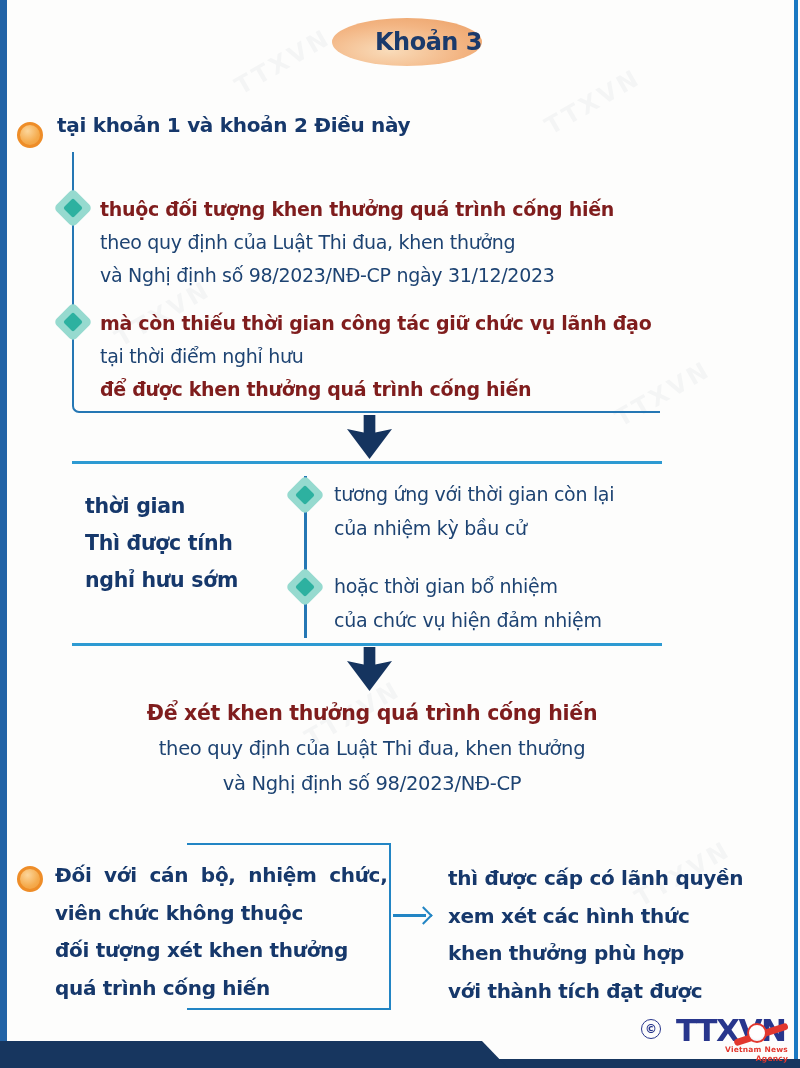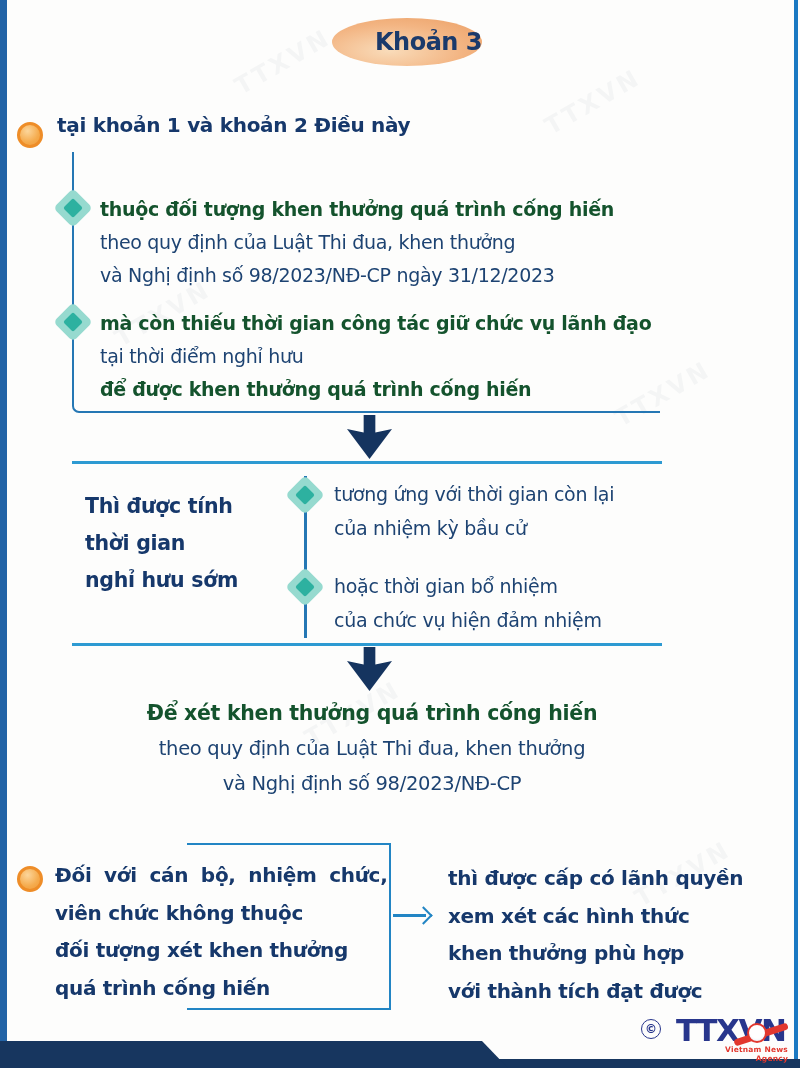--- a/index.html
+++ b/index.html
@@ -35,21 +35,21 @@
   
   .bracket1{position:absolute;left:72px;top:152px;width:588px;height:261px;
     border-left:2.5px solid #2577b4;border-bottom:2.5px solid #2577b4;
     border-bottom-left-radius:7px;box-sizing:border-box;}
   .divider{position:absolute;left:72px;width:590px;height:2.5px;background:#2d9ad2;}
   .vline-mid{position:absolute;left:304px;top:476px;width:2.5px;height:162px;background:#2577b4;}
   .down-arrow{position:absolute;left:347px;width:45px;height:44px;background:#15345f;
     clip-path:polygon(37% 0,63% 0,63% 40%,100% 32%,50% 100%,0 32%,37% 40%);}
   
   .tb{position:absolute;}
-  .b{font-weight:700;color:#14532d;}
+  .b{font-weight:700;color:#7f1d1d;}
   .r{font-weight:400;color:#1d4372;}
   .lead{font-size:20px;line-height:31px;font-weight:700;letter-spacing:-0.3px;}
   .item{font-size:19px;line-height:33px;letter-spacing:-0.3px;}
   .midlabel{font-size:20.5px;line-height:37px;font-weight:700;letter-spacing:-0.3px;}
   .miditem{font-size:19px;line-height:34px;letter-spacing:-0.3px;}
   .result{width:660px;text-align:center;font-size:19.5px;line-height:35px;letter-spacing:-0.3px;}
   .result .first{font-size:20.5px;}
   .c2text{font-size:20px;line-height:37.5px;font-weight:700;letter-spacing:-0.3px;}
   .ws{word-spacing:6px;}
   
@@ -115,22 +115,22 @@
     <div class="b">mà còn thiếu thời gian công tác giữ chức vụ lãnh đạo</div>
     <div class="r">tại thời điểm nghỉ hưu</div>
     <div class="b">để được khen thưởng quá trình cống hiến</div>
   </div>
 
   <div class="down-arrow" style="top:415px"></div>
 
   <div class="divider" style="top:461px"></div>
 
   <div class="tb midlabel" style="left:85px;top:488px">
+    <div>thời gian</div>
     <div>Thì được tính</div>
-    <div>thời gian</div>
     <div>nghỉ hưu sớm</div>
   </div>
 
   <div class="vline-mid"></div>
 
   <div class="diamond" style="left:291px;top:481px"></div>
   <div class="tb miditem r" style="left:334px;top:477px">
     <div>tương ứng với thời gian còn lại</div>
     <div>của nhiệm kỳ bầu cử</div>
   </div>

